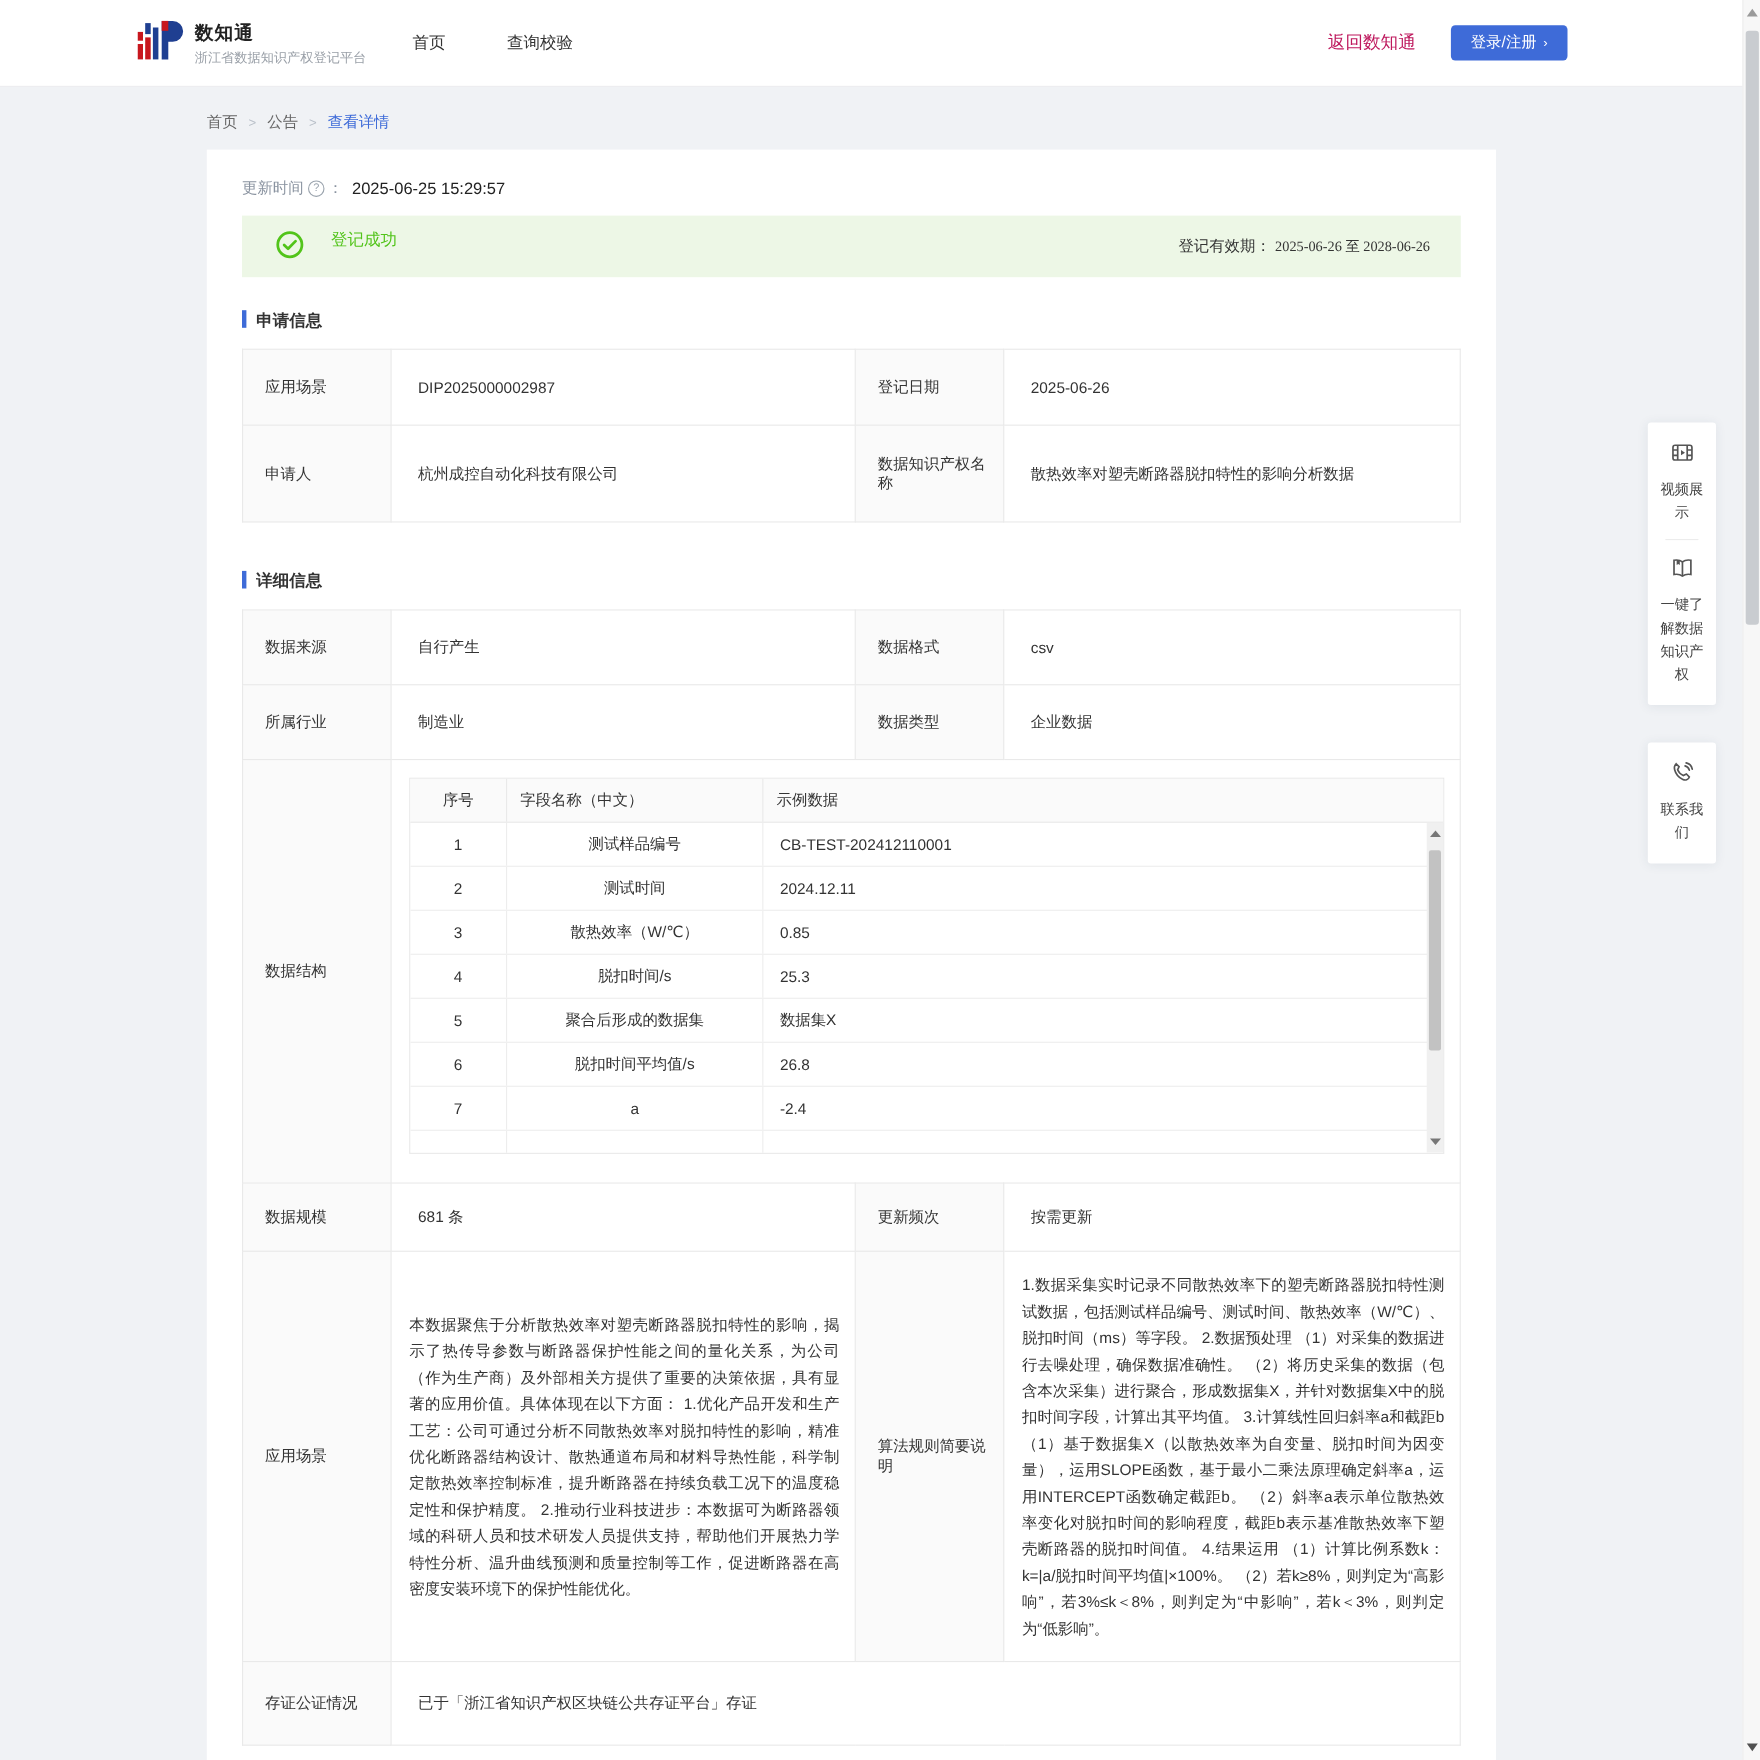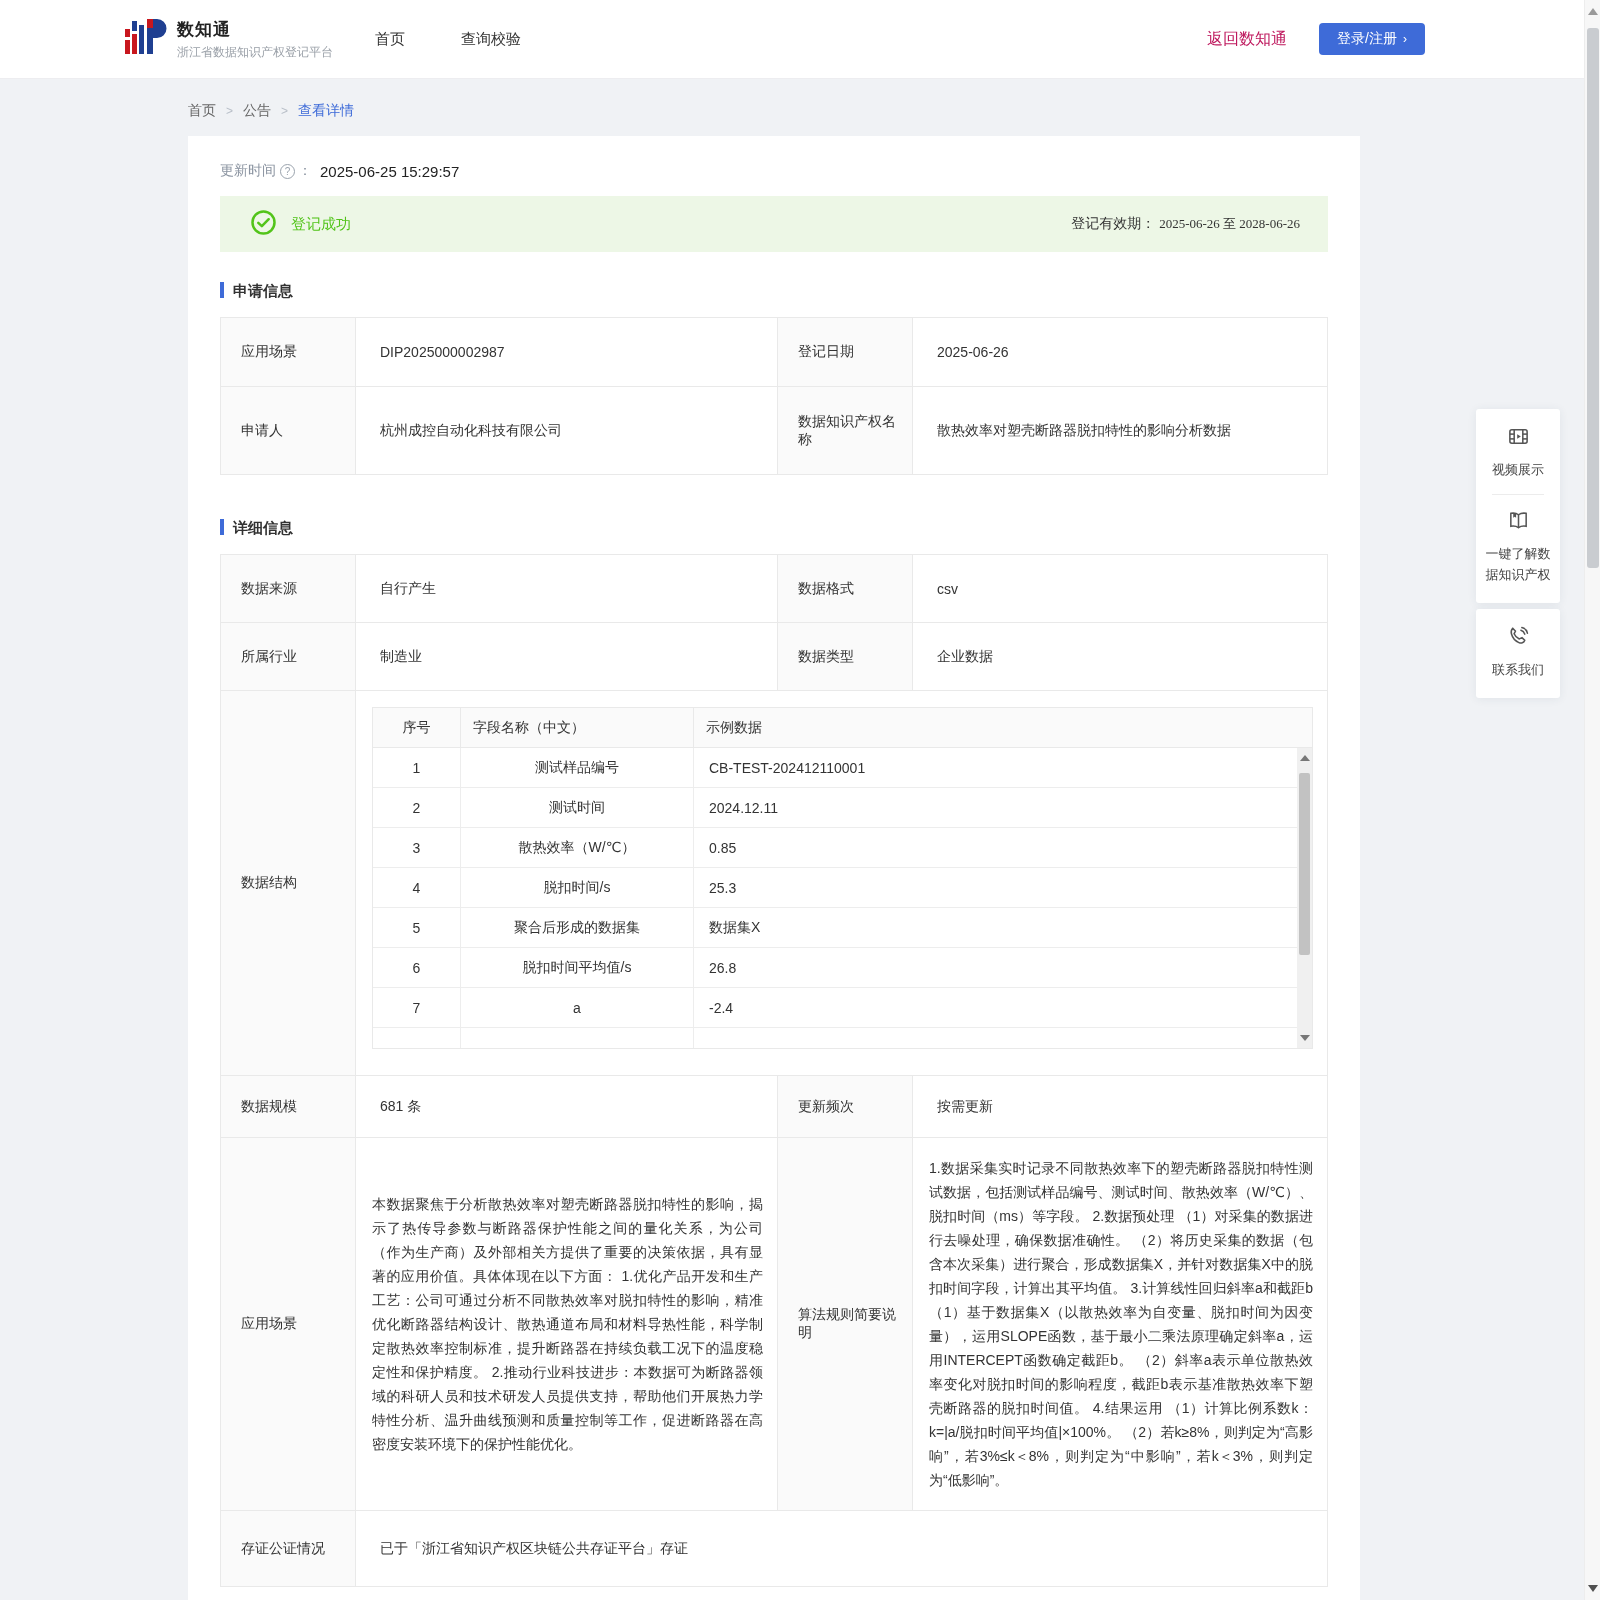--- a/index.html
+++ b/index.html
@@ -38,21 +38,21 @@
   .meta-row { display:flex; align-items:center; font-size:14px; }
   .meta-label { color:#8a93a0; }
   .q-icon { display:inline-flex; align-items:center; justify-content:center;
             width:15px; height:15px; border:1px solid #9aa3ad; border-radius:50%;
             color:#9aa3ad; font-size:10px; margin:0 3px 0 4px; }
   .meta-colon { color:#8a93a0; }
   .meta-value { color:#222; margin-left:8px; font-size:15px; }
 
   .banner { margin-top:16px; height:56px; background:#edf7e6; display:flex; align-items:center;
             padding:0 28px 0 30px; }
-  .banner-left { display:flex; align-items:center; gap:14px; }
+  .banner-left { display:flex; gap:24px; }
   .banner-status { color:#52c41a; font-size:15px; }
   .banner-right { margin-left:auto; font-size:14px; color:#333; }
   .banner-validity { font-family:"Liberation Serif","DejaVu Serif",serif; font-size:13px; }
 
   .section-title { display:flex; gap:9px; margin-top:30px; }
   .section-bar { width:4px; height:16px; background:#3e6bd8; }
   .section-text { font-size:15px; font-weight:bold; color:#333; }
   .section-title.second { margin-top:44px; }
 
   table.info-table { width:100%; border-collapse:collapse; table-layout:fixed; margin-top:16px; }
@@ -83,24 +83,24 @@
 
   .n-scrollbar { position:absolute; top:0; right:0; bottom:0; width:15px; background:#f0f0f0; }
   .n-sb-up, .n-sb-down { position:absolute; left:50%; transform:translateX(-50%);
       width:0; height:0; border-left:5px solid transparent; border-right:5px solid transparent; }
   .n-sb-up { top:7px; border-bottom:6px solid #777; }
   .n-sb-down { bottom:7px; border-top:6px solid #777; }
   .n-sb-thumb { position:absolute; top:25px; left:2px; width:11px; height:182px;
       background:#c2c2c2; border-radius:2px; }
 
   
-  .float-panel { position:absolute; top:409px; right:40px; width:84px; z-index:10; }
+  .float-panel { position:absolute; top:384px; right:40px; width:62px; z-index:10; }
   .float-card { background:#fff; border-radius:3px; box-shadow:0 1px 10px rgba(40,60,90,0.08);
                 padding:16px 6px 18px; text-align:center; }
-  .float-card + .float-card { margin-top:6px; }
+  .float-card + .float-card { margin-top:34px; }
   .float-item { cursor:pointer; }
   .float-label { font-size:13px; color:#444; line-height:21px; margin-top:8px; }
   .float-divider { height:1px; background:#ececec; margin:14px 10px; }
 
   
   .page-scrollbar { position:absolute; top:0; right:0; width:16px; height:1600px;
                     background:#f7f7f7; border-left:1px solid #ededed; z-index:20; }
   .sb-arrow { position:absolute; left:50%; transform:translateX(-50%); width:0; height:0;
               border-left:5px solid transparent; border-right:5px solid transparent; }
   .sb-arrow.up { top:8px; border-bottom:7px solid #9a9a9a; }

